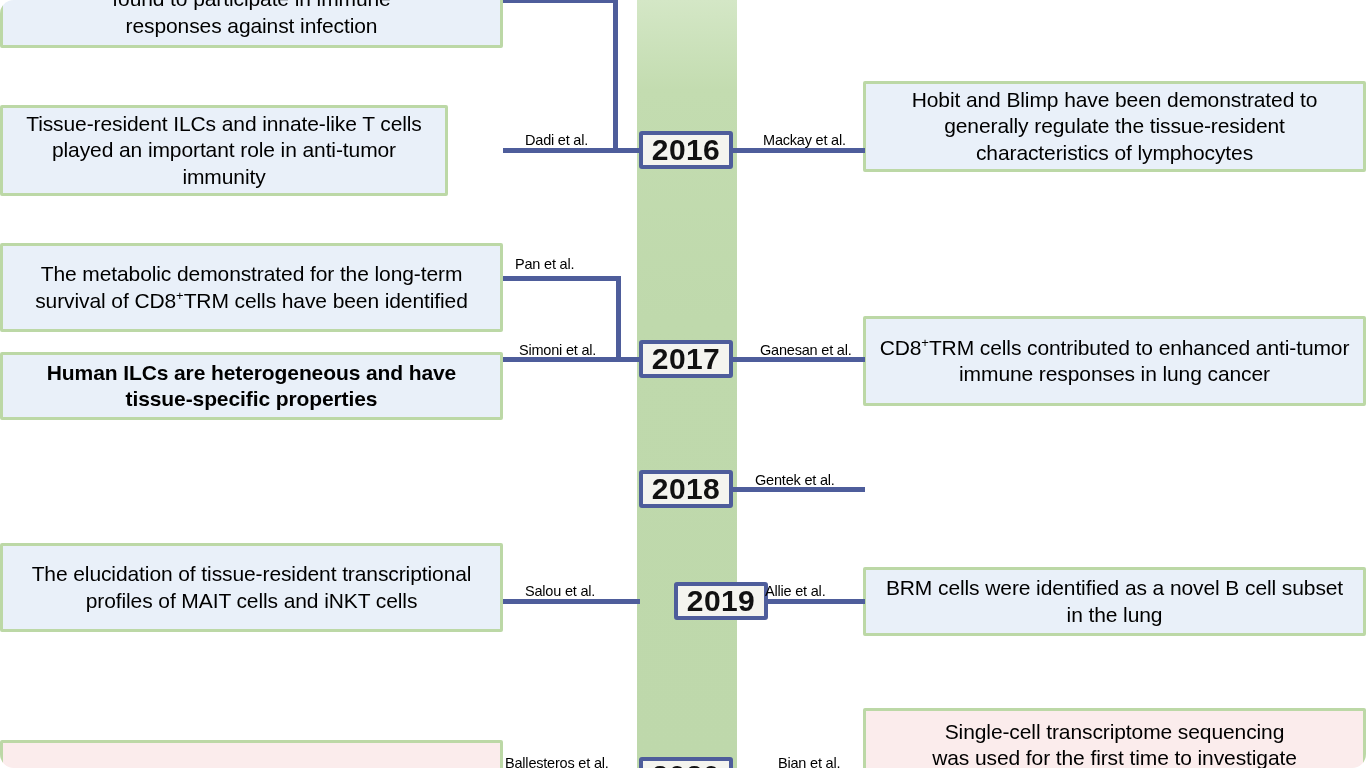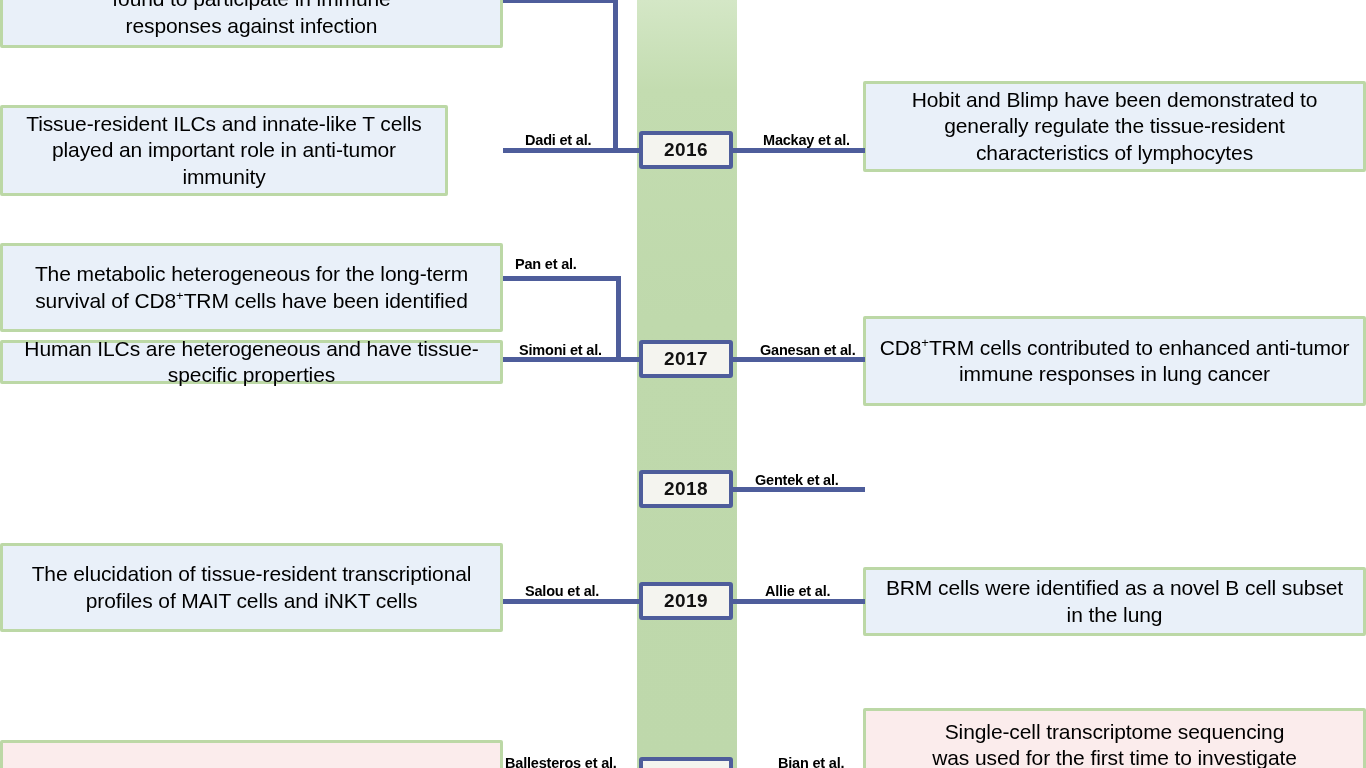--- a/index.html
+++ b/index.html
@@ -11,20 +11,21 @@
   body {
     font-family: "Liberation Sans", sans-serif;
     -webkit-font-smoothing: antialiased;
   }
   #canvas {
     position: relative;
     width: 1366px;
     height: 768px;
     overflow: hidden;
     background: #ffffff;
+    border-radius: 14px;
   }
 
   
   .time-band {
     position: absolute;
     left: 637px;
     top: 0;
     width: 100px;
     height: 768px;
     background: linear-gradient(to bottom,
@@ -63,39 +64,39 @@
   
   .year-chip {
     position: absolute;
     box-sizing: border-box;
     background: #f4f4ef;
     border: 4px solid #4e5d9b;
     border-radius: 3px;
     display: flex;
     align-items: center;
     justify-content: center;
-    font-size: 19px;
+    font-size: 30px;
     font-weight: bold;
     color: #111111;
     letter-spacing: 0.4px;
   }
 
   
   .conn {
     position: absolute;
     background: #4e5d9b;
   }
   .conn.h { height: 5px; }
   .conn.v { width: 5px; }
 
   
   .cite {
     position: absolute;
     font-size: 14.5px;
-    font-weight: bold;
+    font-weight: normal;
     color: #000000;
     white-space: nowrap;
     letter-spacing: -0.2px;
   }
 </style>
 </head>
 <body>
 
 <div id="canvas">
 
@@ -106,24 +107,24 @@
       <div>found to participate in immune</div>
       <div>responses against infection</div>
     </div>
   </div>
 
   <div class="event-box blue" style="left:0px; top:105px; width:448px; height:91px;">
     <span class="txt">Tissue-resident ILCs and innate-like T cells played an important role in anti-tumor immunity</span>
   </div>
 
   <div class="event-box blue" style="left:0px; top:243px; width:503px; height:89px;">
-    <span class="txt"><span>The metabolic heterogeneous for the long-term survival of CD8</span><sup>+</sup><span>TRM cells have been identified</span></span>
-  </div>
-
-  <div class="event-box blue" style="left:0px; top:340px; width:503px; height:44px;">
+    <span class="txt"><span>The metabolic demonstrated for the long-term survival of CD8</span><sup>+</sup><span>TRM cells have been identified</span></span>
+  </div>
+
+  <div class="event-box blue" style="left:0px; top:352px; width:503px; height:68px;font-weight:bold;">
     <span class="txt">Human ILCs are heterogeneous and have tissue-specific properties</span>
   </div>
 
   <div class="event-box blue" style="left:0px; top:543px; width:503px; height:89px;">
     <span class="txt">The elucidation of tissue-resident transcriptional profiles of MAIT cells and iNKT cells</span>
   </div>
 
   <div class="event-box pink" style="left:0px; top:740px; width:503px; height:90px;">
     <span class="txt"></span>
   </div>
@@ -173,21 +174,21 @@
   </div>
 
   <div class="year-chip" style="left:639px; top:340px; width:94px; height:38px;">
     <span>2017</span>
   </div>
 
   <div class="year-chip" style="left:639px; top:470px; width:94px; height:38px;">
     <span>2018</span>
   </div>
 
-  <div class="year-chip" style="left:639px; top:582px; width:94px; height:38px;">
+  <div class="year-chip" style="left:674px; top:582px; width:94px; height:38px;">
     <span>2019</span>
   </div>
 
   <div class="year-chip" style="left:639px; top:757px; width:94px; height:38px;">
     <span>2020</span>
   </div>
 
   <div class="cite" style="left:525px; top:132px;">Dadi et al.</div>
 
   <div class="cite" style="left:763px; top:132px;">Mackay et al.</div>

